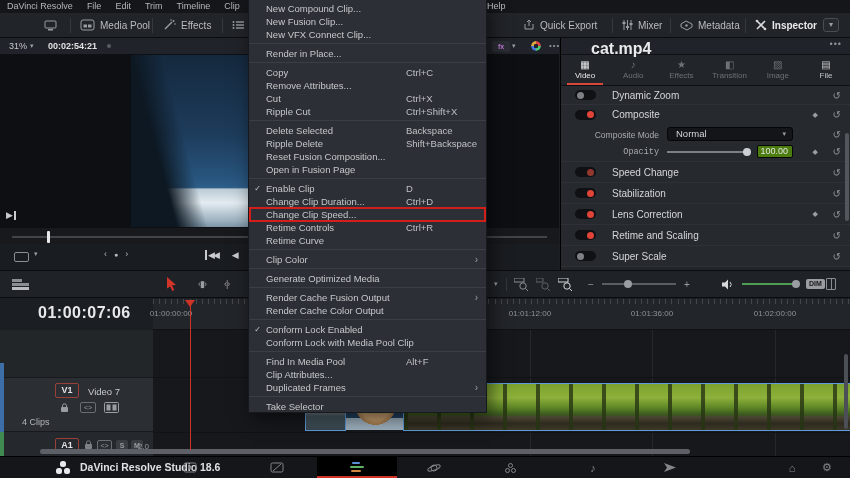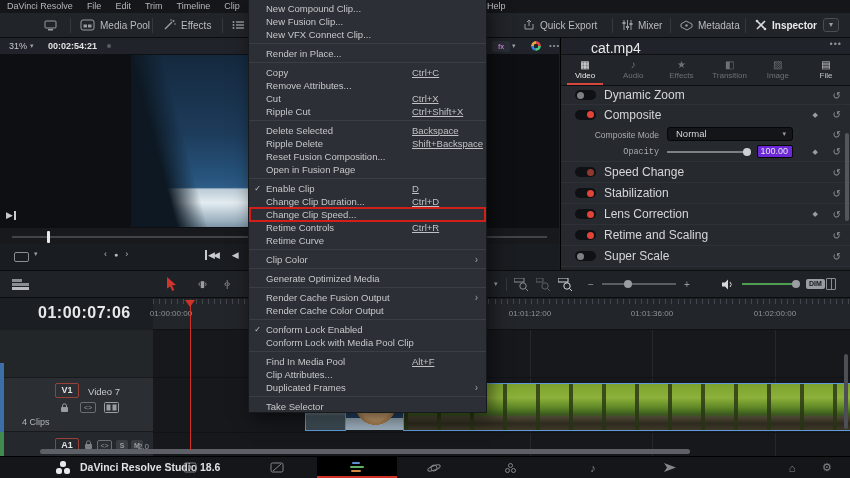--- a/index.html
+++ b/index.html
@@ -45,47 +45,47 @@
   .transport{position:absolute;top:206px;left:0;right:0;height:26px;background:#191c20;}
   .safe-box{position:absolute;left:14px;top:8px;width:15px;height:10px;border:1px solid #8b8e93;border-radius:2px;}
   .safe-car{position:absolute;left:34px;top:6px;font-size:7px;color:#9a9da1;}
   .jog{position:absolute;left:104px;top:5px;display:flex;gap:7px;font-size:9px;color:#b9bbc0;align-items:center;}
   .tr-right{position:absolute;left:205px;top:6px;display:flex;gap:14px;font-size:9px;color:#c9cbce;align-items:center;}
   .skipback{border-left:2px solid #c9cbce;padding-left:1px;letter-spacing:-2px;}
 
   
   .inspector{position:absolute;top:38px;left:560px;width:290px;height:232px;background:#222529;border-left:1px solid #000;}
   .insp-header{position:absolute;top:0;left:0;right:0;height:17px;background:#202329;border-bottom:1px solid #0e1013;}
-  .insp-title{position:absolute;left:30px;top:2px;font-size:14px;font-weight:normal;color:#e8e9eb;}
+  .insp-title{position:absolute;left:30px;top:2px;font-size:16px;font-weight:bold;color:#e8e9eb;}
   .insp-dots{position:absolute;right:8px;top:1px;font-size:9px;color:#8f9296;letter-spacing:1px;}
   .insp-tabs{position:absolute;top:17px;left:0;right:0;height:31px;border-bottom:1px solid #0e1013;display:flex;}
   .tab{flex:1;position:relative;display:flex;flex-direction:column;align-items:center;justify-content:center;gap:2px;}
   .tab .ticn{font-size:10px;line-height:10px;}
   .tab .tlbl{font-size:8px;line-height:8px;}
   .tab.dim{color:#6e7176;} .tab.normal{color:#c3c5c8;} .tab.active{color:#e9eaec;}
   .tab .underline{position:absolute;bottom:0;width:36px;height:2px;background:#d6473c;}
   .insp-body{position:absolute;top:48px;left:0;right:0;bottom:0;}
   .sec{position:relative;height:21px;display:flex;align-items:center;border-bottom:1px solid #2e3137;background:#26292e;}
   .sec.h19{height:19px;}
   .toggle{margin-left:14px;width:21px;height:10px;border-radius:5px;background:#0f1114;position:relative;flex:none;}
   .toggle i{position:absolute;top:1.5px;width:7px;height:7px;border-radius:50%;}
   .toggle.off i{left:2px;background:#7d8085;}
   .toggle.on i{right:2px;background:#e04438;}
   .toggle.dim i{right:2px;background:#93382f;}
-  .sec-label{margin-left:8px;font-size:12px;color:#d4d6d9;}
+  .sec-label{margin-left:16px;font-size:10px;color:#d4d6d9;}
   .sec-kf{position:absolute;right:32px;color:#9a9da1;font-size:7px;}
   .sec-reset{position:absolute;right:9px;color:#8f9296;font-size:10px;}
   .sub{position:relative;height:38px;border-bottom:1px solid #2e3137;background:#26292e;}
   .sub-label{position:absolute;left:0;width:98px;text-align:right;font-size:8.5px;color:#a9abaf;}
   .dropdown{position:absolute;left:106px;top:3px;width:126px;height:14px;background:#131518;border:1px solid #050607;border-radius:3px;
             font-size:9.5px;color:#d4d6d9;line-height:12px;padding-left:8px;}
   .dropdown .car{position:absolute;right:6px;top:0;font-size:7px;color:#9a9da1;line-height:12px;}
   .slider-s{position:absolute;left:106px;top:27px;width:82px;height:2px;background:#7d8085;}
   .slider-s::after{content:'';position:absolute;right:-2px;top:-3px;width:8px;height:8px;border-radius:50%;background:#cdd0d3;}
-  .valbox{position:absolute;left:196px;top:21px;width:36px;height:13px;background:#6d28d9;border:1px solid #050607;border-radius:2px;
+  .valbox{position:absolute;left:196px;top:21px;width:36px;height:13px;background:#4d7c0f;border:1px solid #050607;border-radius:2px;
           font-size:9px;color:#e4e6e8;text-align:right;padding-right:4px;line-height:11px;}
   .insp-scroll{position:absolute;right:1px;top:95px;width:4px;height:88px;background:#53565c;border-radius:2px;}
 
   
   .tl-toolbar{position:absolute;top:270px;left:0;width:100%;height:28px;background:#1f2227;border-top:1px solid #0b0c0e;border-bottom:1px solid #0b0c0e;}
   .tt{position:absolute;top:0;height:26px;display:flex;align-items:center;color:#9a9da1;}
   .ticon{font-size:9px;color:#9a9da1;letter-spacing:-1px;}
   .mini-slider{position:absolute;top:12px;height:2px;background:#5a5e63;}
   .mini-dot{position:absolute;top:-3px;width:8px;height:8px;border-radius:50%;background:#9a9da1;}
   .dim-box{position:absolute;left:806px;top:8px;background:#9a9da1;color:#17191c;font-size:7px;font-weight:bold;
@@ -151,21 +151,21 @@
   .editbars i:nth-child(2){width:14px;background:#62b066;}
   .editbars i:nth-child(3){width:10px;background:#d1873f;margin-left:1px;}
 
   
   .ctx{position:absolute;left:248px;top:0;width:239px;height:413px;background:#2c2f35;border:1px solid #17191c;border-top:none;
        box-shadow:4px 6px 18px rgba(0,0,0,.55);z-index:20;padding-top:2px;}
   .cm-div{height:1px;background:#3b3e44;margin:2px 0 3px 0;}
   .cm-item{position:relative;height:13px;display:flex;align-items:center;font-size:9.5px;color:#c6c8cb;white-space:nowrap;}
   .cm-check{width:17px;text-align:center;font-size:8px;flex:none;}
   .cm-label{flex:1;}
-  .cm-short{position:absolute;left:163px;color:#bfc1c4;text-decoration:underline;}
+  .cm-short{position:absolute;left:157px;color:#bfc1c4;}
   .cm-sub{position:absolute;right:8px;font-size:10px;color:#9a9da1;line-height:13px;}
   .cm-item.hl::after{content:'';position:absolute;left:0;right:0;top:-1px;bottom:-1px;border:2px solid #d21f1a;}
 
   svg{display:block;}
 </style>
 </head>
 <body>
 
 <div id="root">
 

